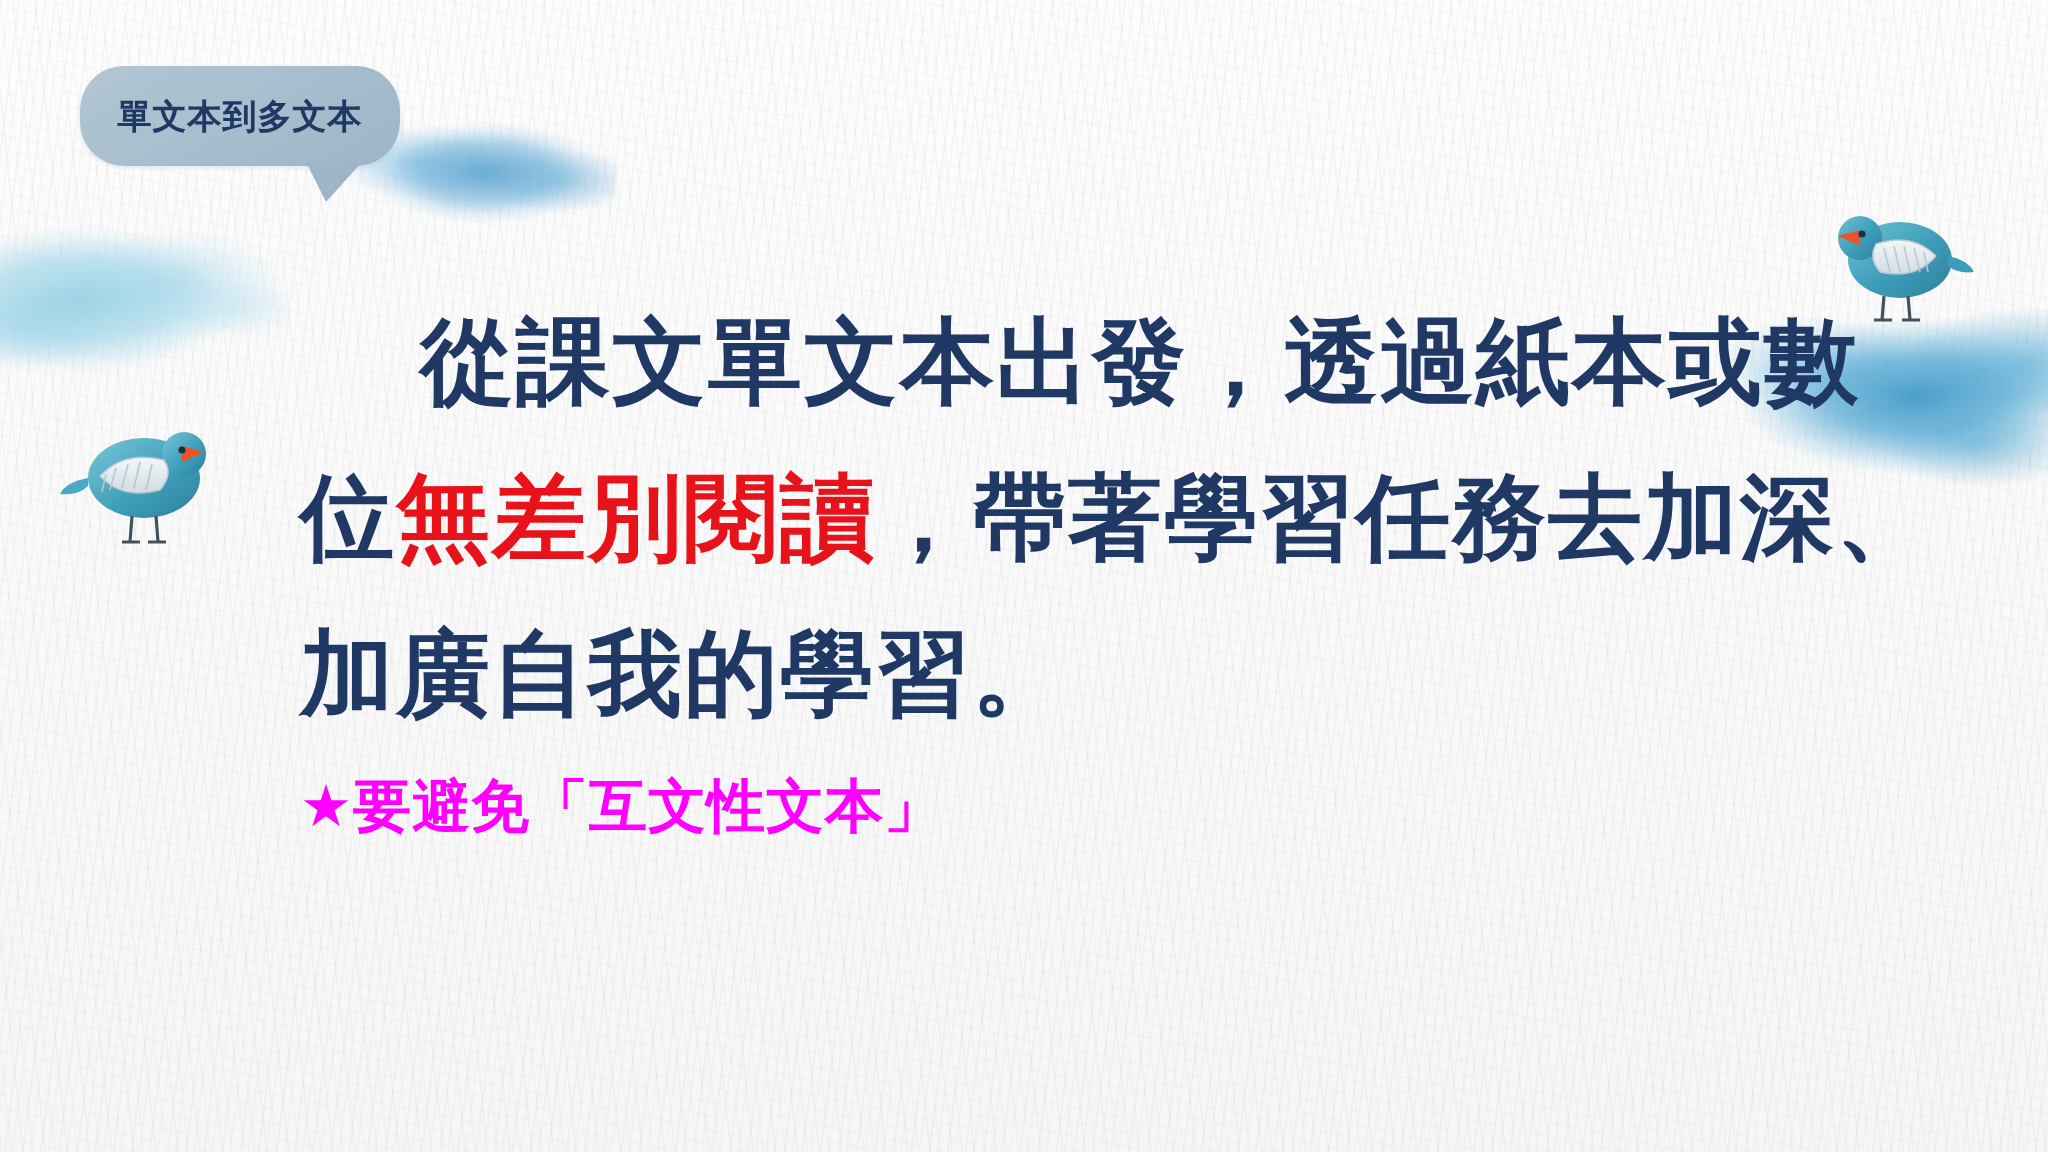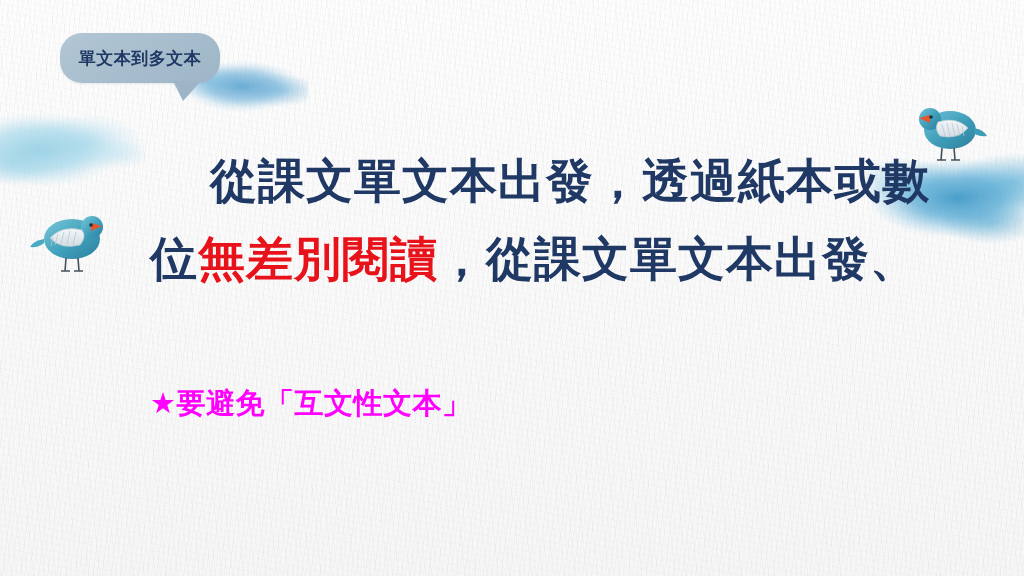--- a/index.html
+++ b/index.html
@@ -80,21 +80,20 @@
   
   #speech-bubble {
     position: absolute;
     left: 40px;
     top: 33px;
     width: 160px;
     height: 50px;
     background: linear-gradient(150deg, #b2c6d4 0%, #a7bdcd 55%, #9db5c7 100%);
     border-radius: 22px;
     box-shadow: 0 1px 2px rgba(40,70,100,0.10);
-    margin-left: 20px;
   }
   #speech-bubble-tail {
     position: absolute;
     left: 113px;
     top: 48px;
     width: 0;
     height: 0;
     border-left: 10px solid transparent;
     border-right: 18px solid transparent;
     border-top: 20px solid #9db5c7;
@@ -210,19 +209,22 @@
       <path d="M38 53 l-1 13 M50 53 l1 13" stroke="#44515c" stroke-width="1.6" fill="none"></path>
       <path d="M33 66 h9 M46 66 h9" stroke="#44515c" stroke-width="1.4" fill="none"></path>
     </svg>
   </div>
 
   <div id="body-text">
     <span class="text-line" id="body-line-1">
       <span>從課文單文本出發，透過紙本或數</span>
     </span>
     <span class="text-line" id="body-line-2">
-      <span>位</span><span class="highlight-red">無差別閱讀</span><span>，從課文單文本出發、</span>
+      <span>位</span><span class="highlight-red">無差別閱讀</span><span>，帶著學習任務去加深、</span>
     </span>
+    <span class="text-line" id="body-line-3">
+      <span>加廣自我的學習。</span>
+    </span>
   </div>
 
   <div id="note-line">★要避免「互文性文本」</div>
 
 </div>
 
 </body></html>

